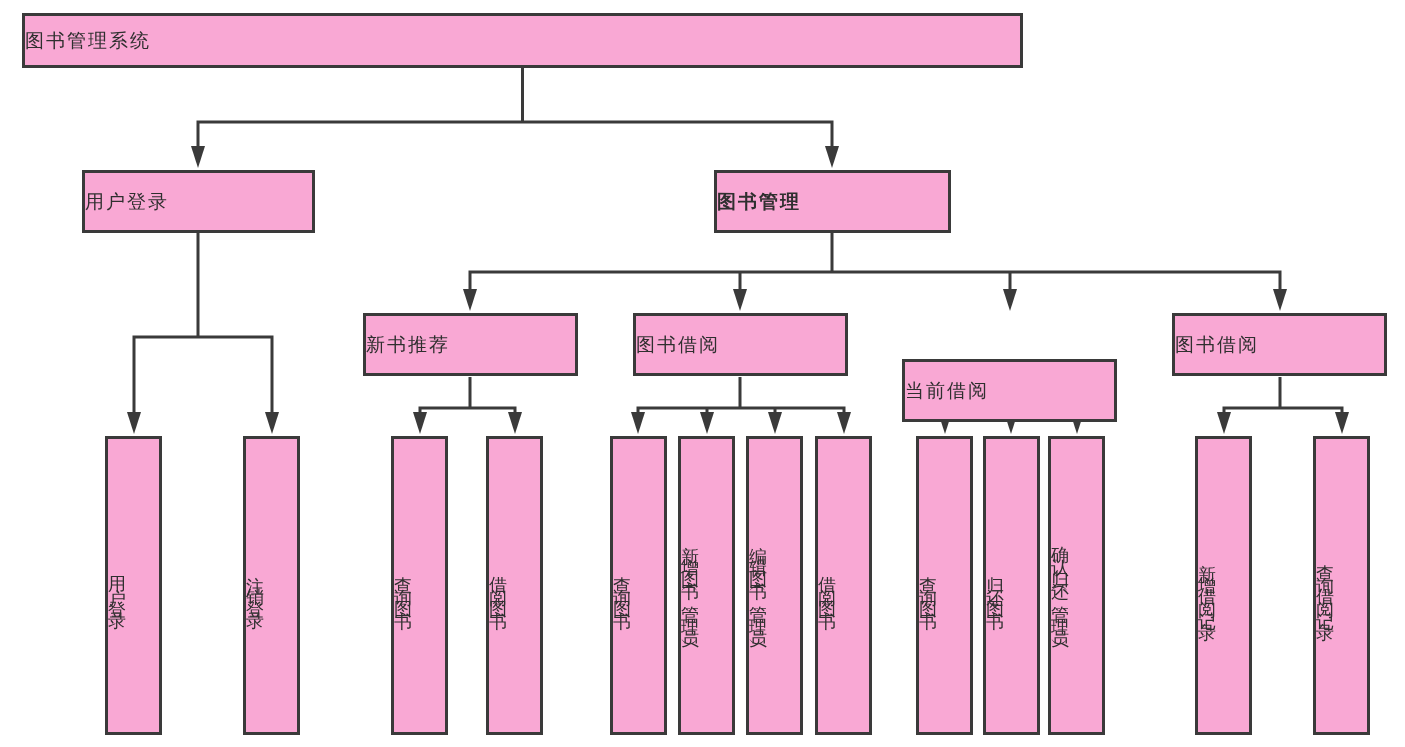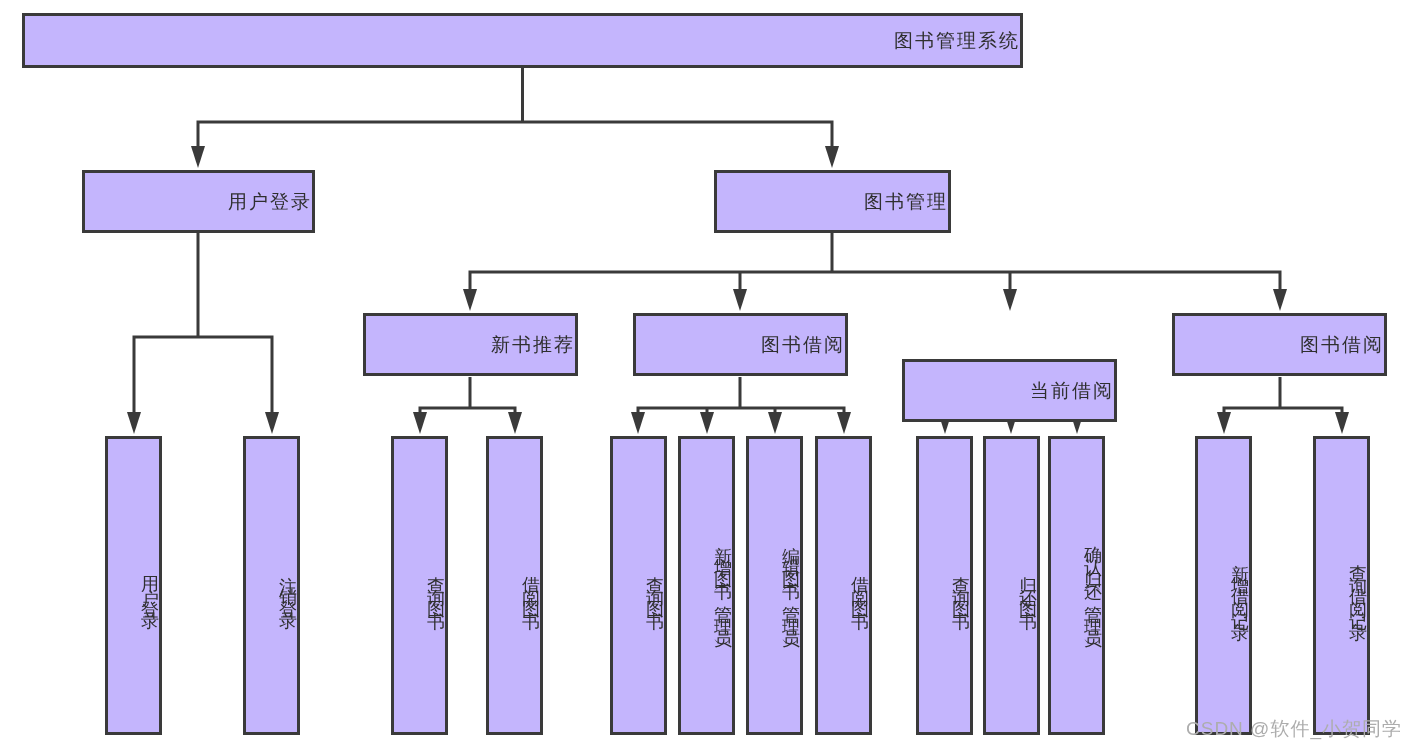--- a/index.html
+++ b/index.html
@@ -9,33 +9,33 @@
     font-family: "Liberation Sans", "DejaVu Sans", sans-serif;
     position: relative;
     overflow: hidden;
   }
   #canvas { position: absolute; left: 0; top: 0; width: 1405px; height: 747px; }
   svg.connectors { position: absolute; left: 0; top: 0; width: 1405px; height: 747px; }
 
   .node {
     position: absolute;
     box-sizing: border-box;
-    background: #c4b5fd;
+    background: #f9a8d4;
     border: 3px solid #3a3a3a;
     display: flex;
     align-items: center;
-    justify-content: flex-end;
+    justify-content: flex-start;
     color: #2f2f2f;
     font-size: 19px;
     letter-spacing: 2px;
   }
   .node-root   { left: 22px;   top: 13px;  width: 1001px; height: 55px; }
   .node-l2a    { left: 82px;   top: 170px; width: 233px;  height: 63px; }
-  .node-l2b    { left: 714px;  top: 170px; width: 237px;  height: 63px; }
-  .node-l3     { top: 313px;   width: 215px; height: 63px; padding-left: 43px; }
+  .node-l2b    { left: 714px;  top: 170px; width: 237px;  height: 63px; font-weight: bold; }
+  .node-l3     { top: 313px;   width: 215px; height: 63px; }
   .node-l3-1   { left: 363px; }
   .node-l3-2   { left: 633px; }
   .node-l3-3   { left: 902px; margin-top: 46px; }
   .node-l3-4   { left: 1172px; }
 
   .leaf {
     top: 436px; width: 57px; height: 299px;
     font-size: 18px;
     letter-spacing: 0;
   }
@@ -180,15 +180,14 @@
     <span class="vtext">确认归还（管理员）</span>
   </div>
 
   <div class="node leaf leaf-12">
     <span class="vtext">新增借阅记录</span>
   </div>
   <div class="node leaf leaf-13">
     <span class="vtext">查询借阅记录</span>
   </div>
 
-  <div class="watermark">CSDN @软件_小贺同学</div>
 
 </div>
 
 </body></html>

